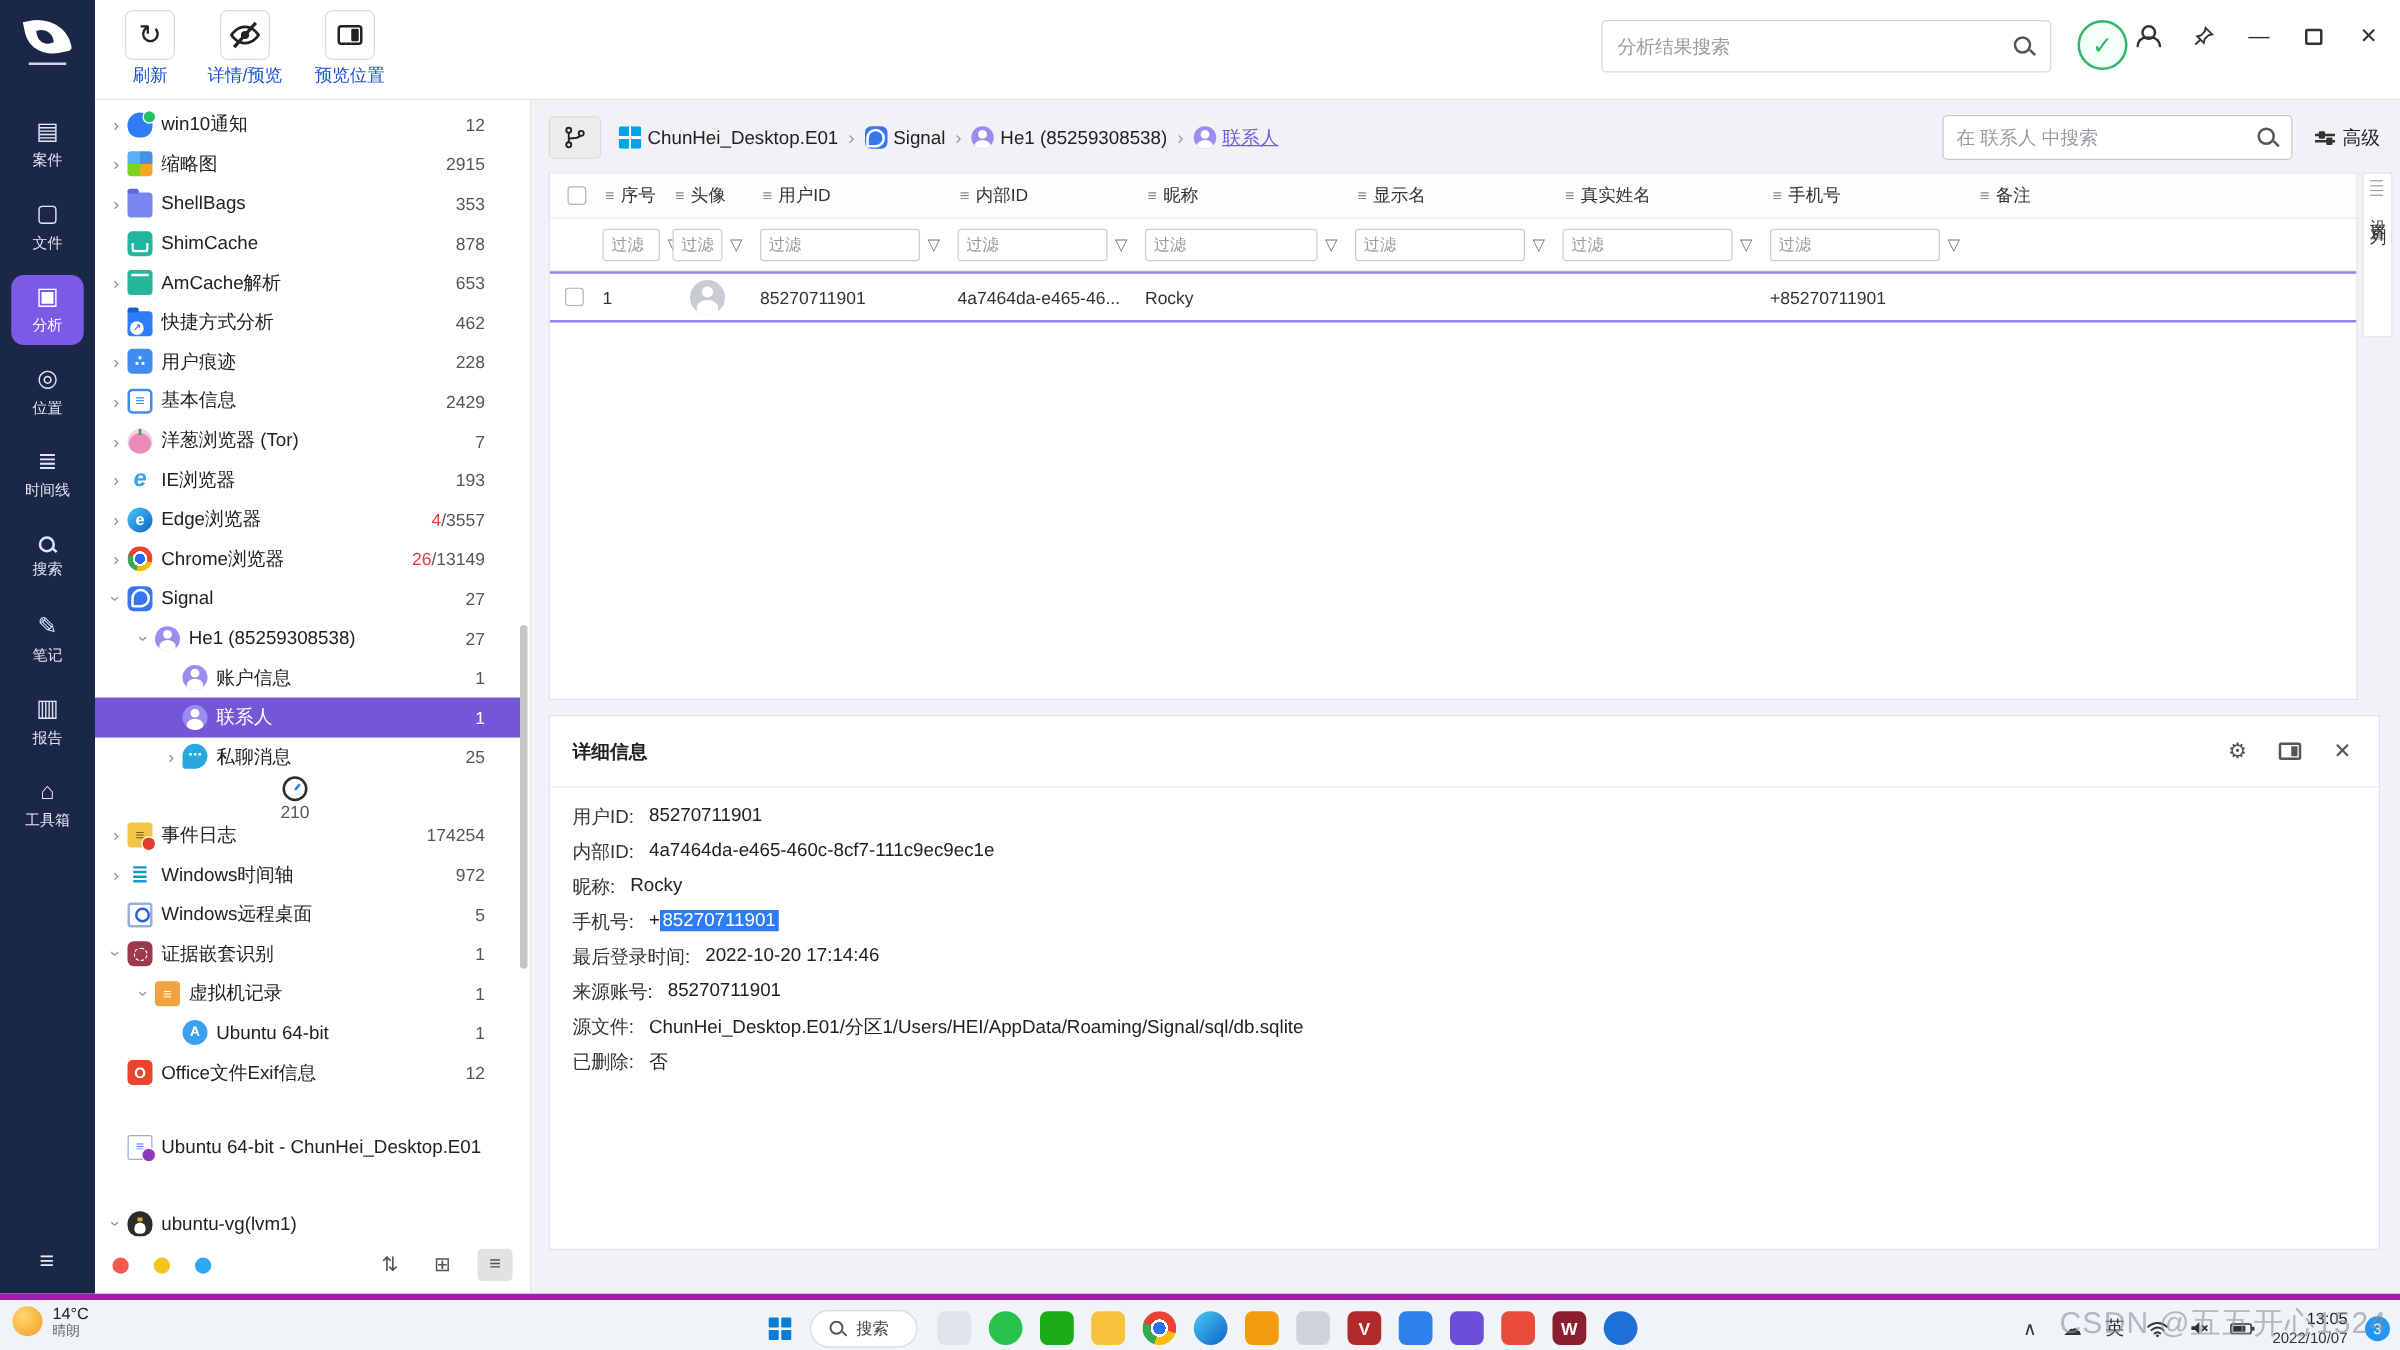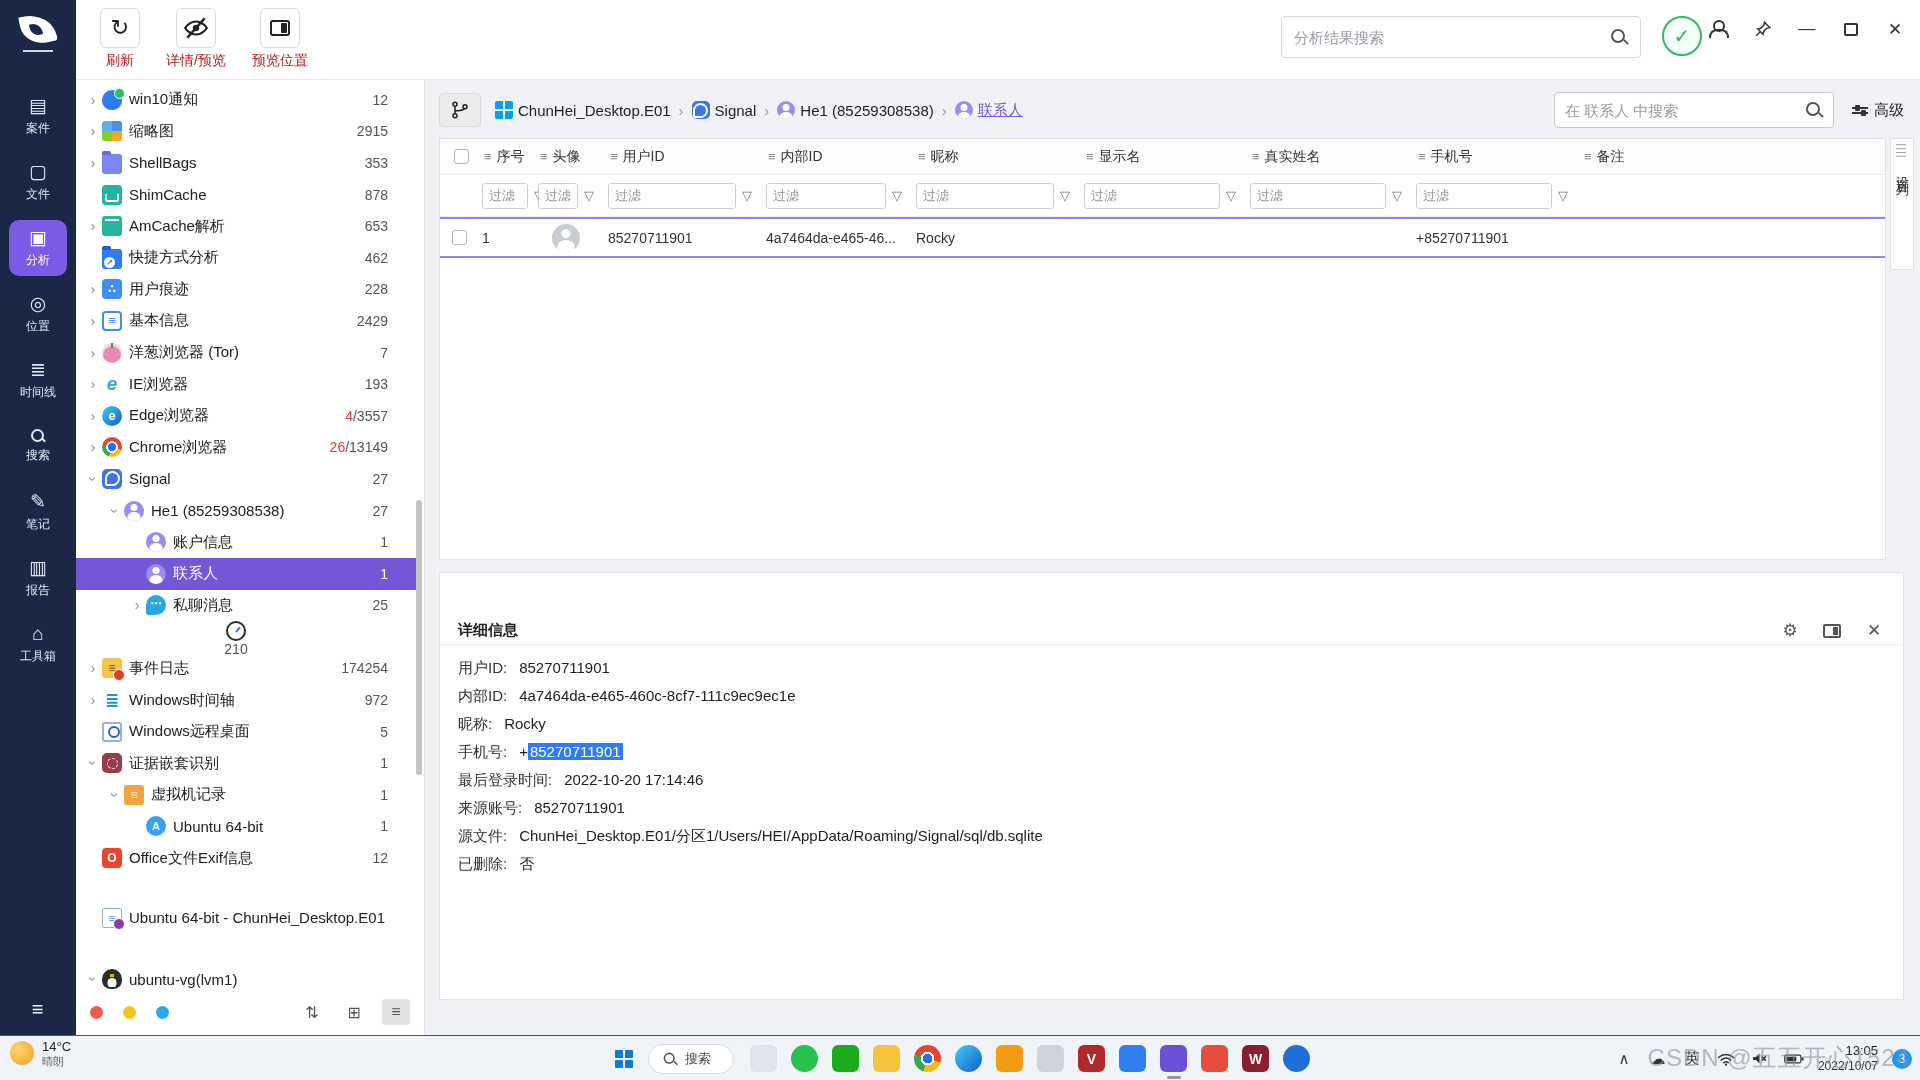--- a/index.html
+++ b/index.html
@@ -19,21 +19,21 @@
   .rail-burger { position:absolute; bottom:14px; left:0; width:76px; text-align:center; color:#e8ecf5; font-size:20px; letter-spacing:1px; cursor:pointer; }
   .g-search-w { position:relative; width:16px; height:16px; }
   .g-search-w::before { content:""; position:absolute; left:1px; top:1px; width:9px; height:9px; border:2px solid #dfe6f5; border-radius:50%; }
   .g-search-w::after { content:""; position:absolute; left:11px; top:11px; width:5px; height:2px; background:#dfe6f5; transform:rotate(45deg); }
 
   
   .topbar { position:absolute; left:76px; top:0; right:0; height:80px; background:#fff; border-bottom:1px solid #e6e6e6; z-index:4; }
   .tools { position:absolute; left:24px; top:8px; display:flex; gap:26px; }
   .toolbtn { display:flex; flex-direction:column; align-items:center; gap:4px; cursor:pointer; }
   .toolbtn .tico { width:40px; height:40px; border:1px solid #dcdcdc; border-radius:6px; display:flex; align-items:center; justify-content:center; font-size:22px; color:#222; background:#fff; }
-  .toolbtn .tlab { font-size:14px; color:#b91c1c; white-space:nowrap;text-align:right; }
+  .toolbtn .tlab { font-size:14px; color:#1d4ed8; white-space:nowrap;text-align:right; }
   .panel-ico { width:20px; height:16px; border:2px solid #222; border-radius:3px; position:relative; }
   .panel-ico::after { content:""; position:absolute; right:1px; top:1px; bottom:1px; width:6px; background:#222; border-radius:1px; }
   .top-search { position:absolute; left:1205px; top:16px; width:360px; height:42px; border:1px solid #d8d8d8; border-radius:4px; background:#fff; display:flex; align-items:center; padding:0 12px; }
   .top-search input { flex:1; border:none; outline:none; font-size:15px; color:#333; background:transparent; }
   .top-search input::placeholder { color:#9a9aa2; }
   .mag { position:relative; width:18px; height:18px; flex:none; }
   .mag::before { content:""; position:absolute; left:1px; top:1px; width:10px; height:10px; border:2px solid #555; border-radius:50%; }
   .mag::after { content:""; position:absolute; left:13px; top:13px; width:6px; height:2px; background:#555; transform:rotate(45deg); }
   .lic-badge { position:absolute; left:1586px; top:16px; width:40px; height:40px; border:2px solid #35b56a; border-radius:50%; color:#35b56a; font-size:20px; font-weight:bold; display:flex; align-items:center; justify-content:center; background:#f4fff9; }
   .win-ctrls { position:absolute; right:14px; top:18px; display:flex; align-items:center; gap:22px; }
@@ -155,34 +155,34 @@
   .drow { height:41px; border-top:2px solid #9486e8; border-bottom:2px solid #9486e8; background:#fff; cursor:pointer; }
   .dcell { font-size:14px; color:#333; white-space:nowrap; overflow:hidden; }
   .avatar { width:28px; height:28px; border-radius:50%; background:#c9ccd2; position:relative; overflow:hidden; margin-left:14px; }
   .avatar::before { content:""; position:absolute; top:5px; left:50%; transform:translateX(-50%); width:9px; height:9px; border-radius:50%; background:#fff; }
   .avatar::after { content:""; position:absolute; top:16px; left:50%; transform:translateX(-50%); width:17px; height:12px; border-radius:50% 50% 0 0; background:#fff; }
   .setcol { position:absolute; top:58px; right:6px; width:24px; height:132px; background:#fff; border:1px solid #e2e2e6; display:flex; flex-direction:column; align-items:center; padding-top:6px; gap:8px; cursor:pointer; }
   .setcol .gripv { color:#999; font-size:11px; letter-spacing:1px; transform:rotate(90deg); }
   .setcol .vtext { writing-mode:vertical-lr; font-size:13px; color:#333; letter-spacing:4px; }
 
   .detailsbox { position:absolute; top:492px; left:14px; right:16px; height:428px; background:#fff; border:1px solid #e2e2e6; }
-  .dhead { height:28px; display:flex; align-items:center; padding:0 18px; border-bottom:1px solid #ececec;margin-top:44px; }
+  .dhead { height:57px; display:flex; align-items:center; padding:0 18px; border-bottom:1px solid #ececec; }
   .dtitle { font-size:15px; font-weight:bold; color:#222; }
   .dhead-icons { margin-left:auto; display:flex; gap:20px; align-items:center; color:#555; }
   .dhico { width:22px; height:22px; display:flex; align-items:center; justify-content:center; font-size:17px; cursor:pointer; }
   .panel-ico2 { width:18px; height:14px; border:2px solid #555; border-radius:2px; position:relative; }
   .panel-ico2::after { content:""; position:absolute; right:1px; top:1px; bottom:1px; width:5px; background:#555; }
   .dfields { padding:14px 18px; }
   .dfield { display:flex; align-items:flex-start; height:28px; font-size:15px; }
   .dlabel { color:#333; margin-right:12px; }
   .dvalue { color:#222; }
   .hl { background:#2e7df6; color:#fff; padding:0 2px; }
 
   
-  .taskbar { position:absolute; left:0; bottom:0; width:1920px; height:45px; background:#f0f3f8; border-top:1px solid #a21caf; z-index:10; }
+  .taskbar { position:absolute; left:0; bottom:0; width:1920px; height:45px; background:#f0f3f8; border-top:5px solid #a21caf; z-index:10; }
   .weather { position:absolute; left:10px; top:3px; display:flex; align-items:center; gap:8px; cursor:pointer; }
   .sunic { width:24px; height:24px; border-radius:50%; background:radial-gradient(circle at 35% 35%, #ffd76e, #f59a23); }
   .wtxt { display:flex; flex-direction:column; line-height:1.2; }
   .wtemp { font-size:13px; color:#222; }
   .wdesc { font-size:11px; color:#666; }
   .tb-center { position:absolute; left:50%; top:0; height:45px; transform:translateX(-50%); display:flex; align-items:center; gap:10px; }
   .startbtn { width:28px; height:28px; display:grid; grid-template:1fr 1fr / 1fr 1fr; gap:2px; padding:5px; cursor:pointer; }
   .startbtn i { background:#0a7cd8; border-radius:1px; }
   .tb-search { height:30px; width:86px; background:#fff; border:1px solid #d8dce3; border-radius:15px; display:flex; align-items:center; gap:6px; padding:0 12px; font-size:13px; color:#444; cursor:pointer; }
   .mag.sm { transform:scale(.8); }

